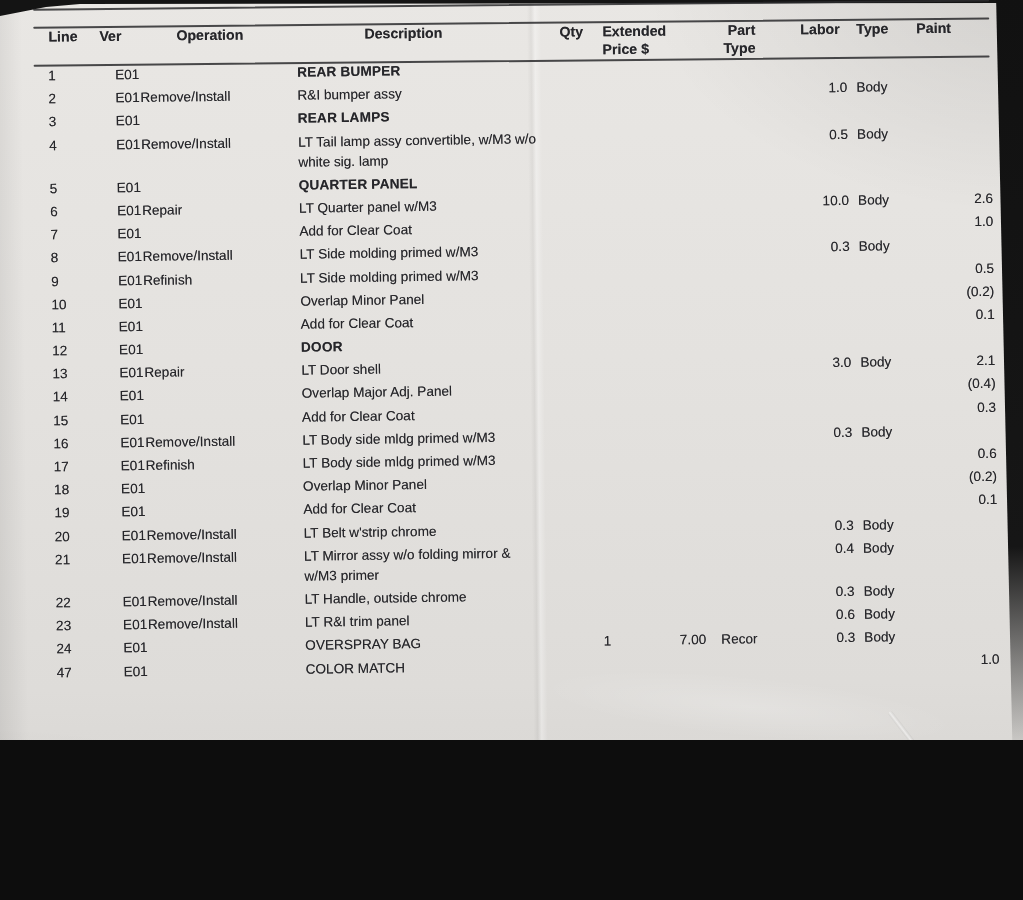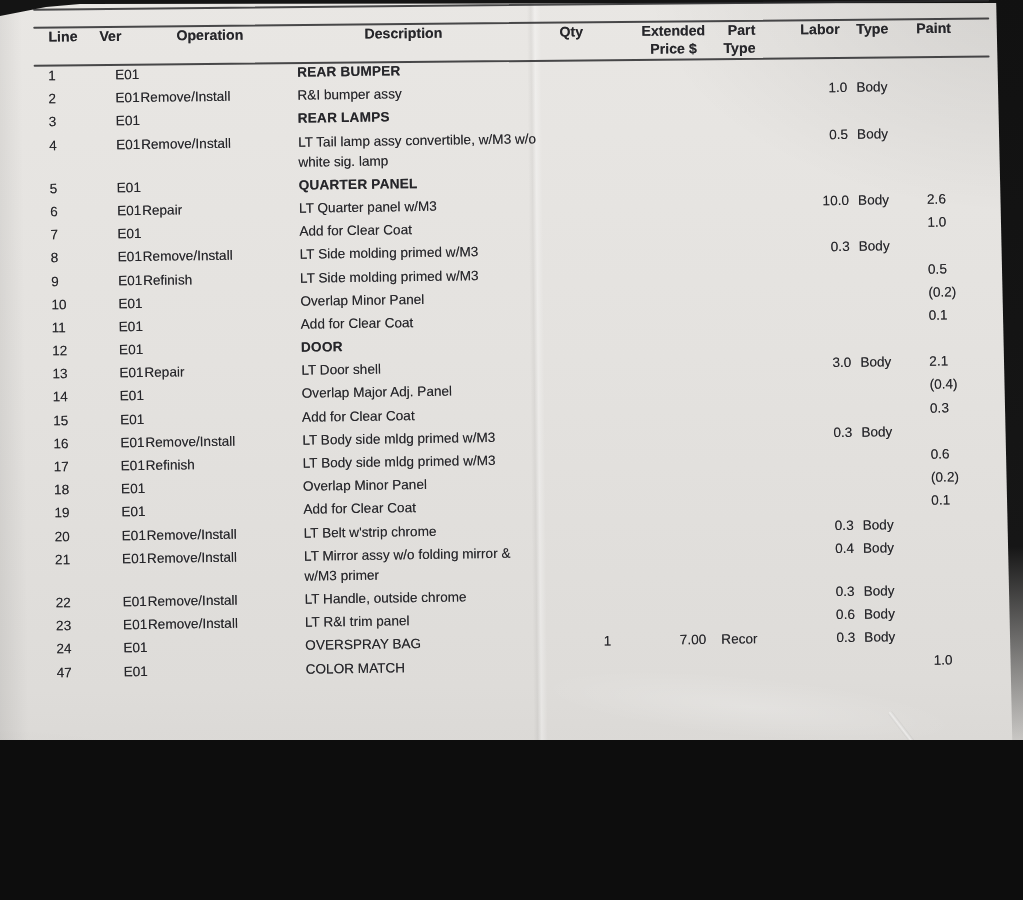--- a/index.html
+++ b/index.html
@@ -34,37 +34,37 @@
   .sheet{position:absolute;inset:0;color:var(--ink,#26262a);
          text-shadow:0 0 0.6px rgba(35,35,40,0.55);}
   .thead{position:absolute;left:0;top:0;width:1023px;height:95px;
          transform:rotate(-0.55deg);transform-origin:0 0;}
   .rule{position:absolute;left:33px;width:956px;height:2px;border-radius:1px;
          background:rgba(42,42,45,0.85);}
   .rule1{top:9px}.rule2{top:27px}.rule3{top:65px}
   .h{position:absolute;top:29px;font-weight:700;font-size:14.2px;line-height:17.5px;white-space:nowrap;}
   .h-line{left:48px}.h-ver{left:99px}.h-op{left:176px}.h-desc{left:364px}
   .h-qty{left:559px}
-  .h-ext{left:632px;width:82px;text-align:center}
+  .h-ext{left:602px;width:82px;}
   .h-part{left:701px;width:54px;text-align:right}
   .h-labor{left:800px}.h-type{left:856px}.h-paint{left:916px}
 
   .rowszone{position:absolute;left:0;top:67px;width:1023px;
          transform:rotate(-0.82deg);transform-origin:0 0;}
   .row{position:relative;margin-bottom:3.2px;min-height:20px;
          font-size:13.6px;line-height:20px;}
   .c{position:absolute;top:0;white-space:nowrap;}
   .c-line{left:48px}.c-ver{left:115px}.c-op{left:140px}
   .desc{margin-left:297px;width:265px;}
   .c-qty{left:540px;width:63px;text-align:right}
   .c-ext{left:615px;width:83px;text-align:right}
   .c-part{left:713px}
   .c-labor{left:782px;width:65px;text-align:right}
   .c-type{left:856px}
-  .c-paint{left:925px;width:66px;}
+  .c-paint{left:925px;width:66px;text-align:right}
   .section .desc{font-weight:700;letter-spacing:0.2px;}
 
   .f-legend{position:absolute;left:42px;width:965px;font-size:11.2px;line-height:13px;
          white-space:nowrap;color:#2b2b2f;transform:rotate(-1.3deg);transform-origin:0 50%;}
   .f1{top:833px}.f2{top:849px}.f3{top:865px}
   .f-time{position:absolute;left:40px;top:875px;font-size:14.8px;transform:rotate(-1deg);transform-origin:0 50%;}
   .f-page{position:absolute;left:930px;top:855px;width:85px;text-align:left;font-size:14.5px;}
 </style>
 </head>
 <body>

